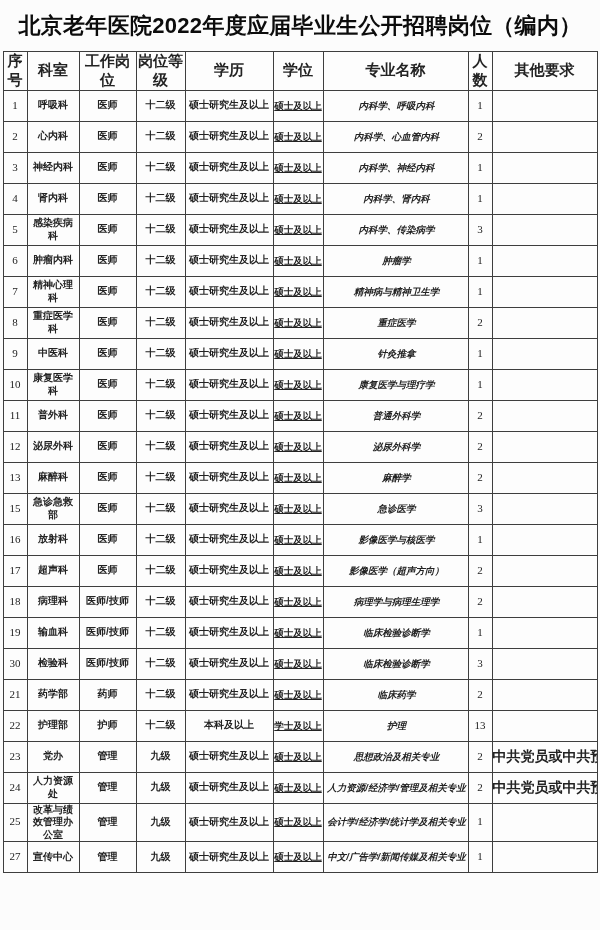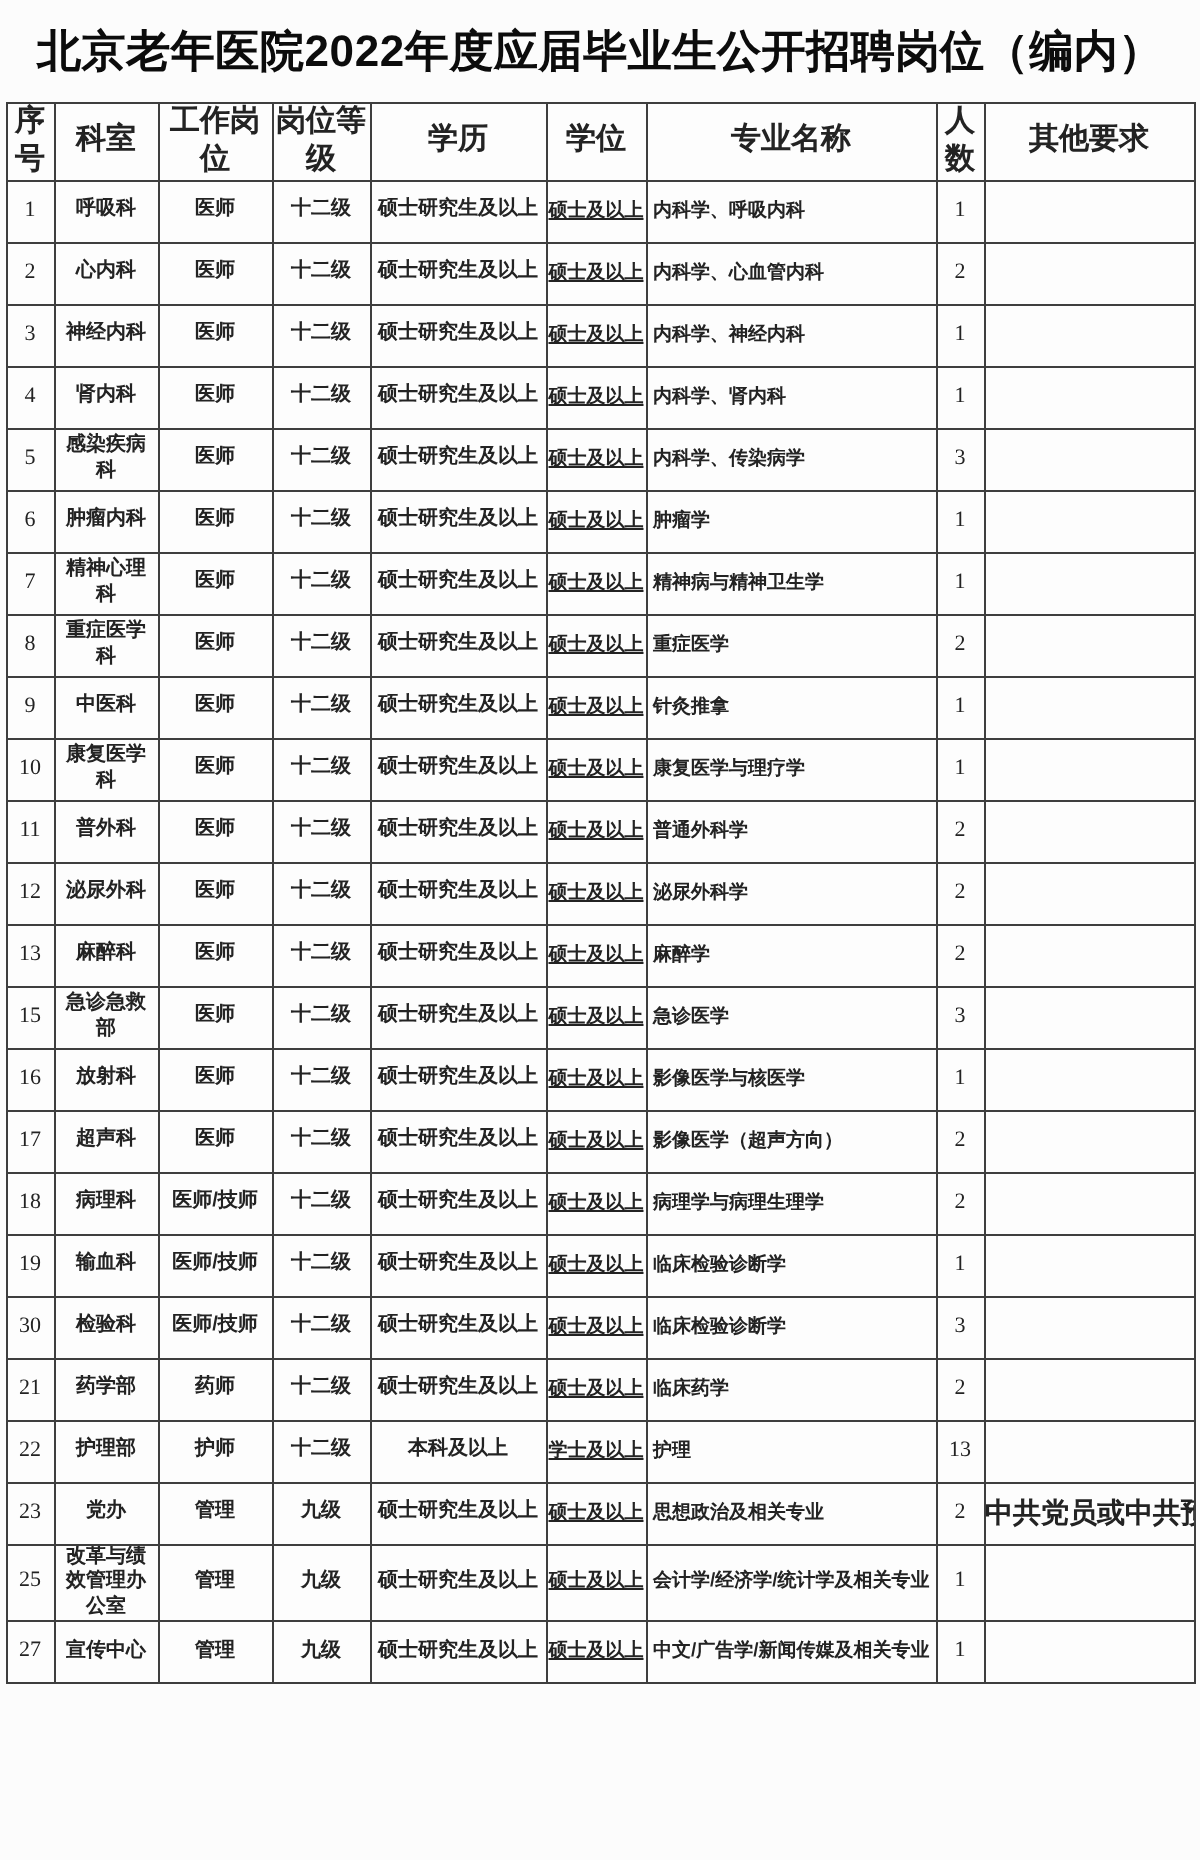--- a/index.html
+++ b/index.html
@@ -44,24 +44,25 @@
   .recruit td { height: 30px; }
   
   .recruit td.col-no, .recruit td.col-count {
     font-family: "Liberation Serif", "DejaVu Serif", serif;
     font-weight: 400;
     font-size: 11px;
   }
   .recruit td.col-edu { letter-spacing: 0; }
   .recruit td.col-degree { font-size: 9.5px; padding: 0; white-space: nowrap; text-decoration: underline; }
   .recruit td.col-major {
-    text-align: left;
+    text-align: center;
     padding-left: 3px;
     font-size: 9.5px;
     white-space: nowrap;
+    font-style: italic;
   }
   .recruit td.col-other { font-size: 14px; padding: 0; white-space: nowrap; }
   .recruit td.col-dept { padding: 0 2px; }
 </style>
 </head>
 <body>
 
 <div class="page">
 
   <div class="title-bar">
@@ -330,20 +331,31 @@
       <td class="col-dept">党办</td>
       <td class="col-job">管理</td>
       <td class="col-level">九级</td>
       <td class="col-edu">硕士研究生及以上</td>
       <td class="col-degree">硕士及以上</td>
       <td class="col-major">思想政治及相关专业</td>
       <td class="col-count">2</td>
       <td class="col-other">中共党员或中共预备党员</td>
     </tr>
         <tr>
+      <td class="col-no">24</td>
+      <td class="col-dept">人力资源处</td>
+      <td class="col-job">管理</td>
+      <td class="col-level">九级</td>
+      <td class="col-edu">硕士研究生及以上</td>
+      <td class="col-degree">硕士及以上</td>
+      <td class="col-major">人力资源/经济学/管理及相关专业</td>
+      <td class="col-count">2</td>
+      <td class="col-other">中共党员或中共预备党员</td>
+    </tr>
+        <tr>
       <td class="col-no">25</td>
       <td class="col-dept">改革与绩效管理办公室</td>
       <td class="col-job">管理</td>
       <td class="col-level">九级</td>
       <td class="col-edu">硕士研究生及以上</td>
       <td class="col-degree">硕士及以上</td>
       <td class="col-major">会计学/经济学/统计学及相关专业</td>
       <td class="col-count">1</td>
       <td class="col-other"></td>
     </tr>

